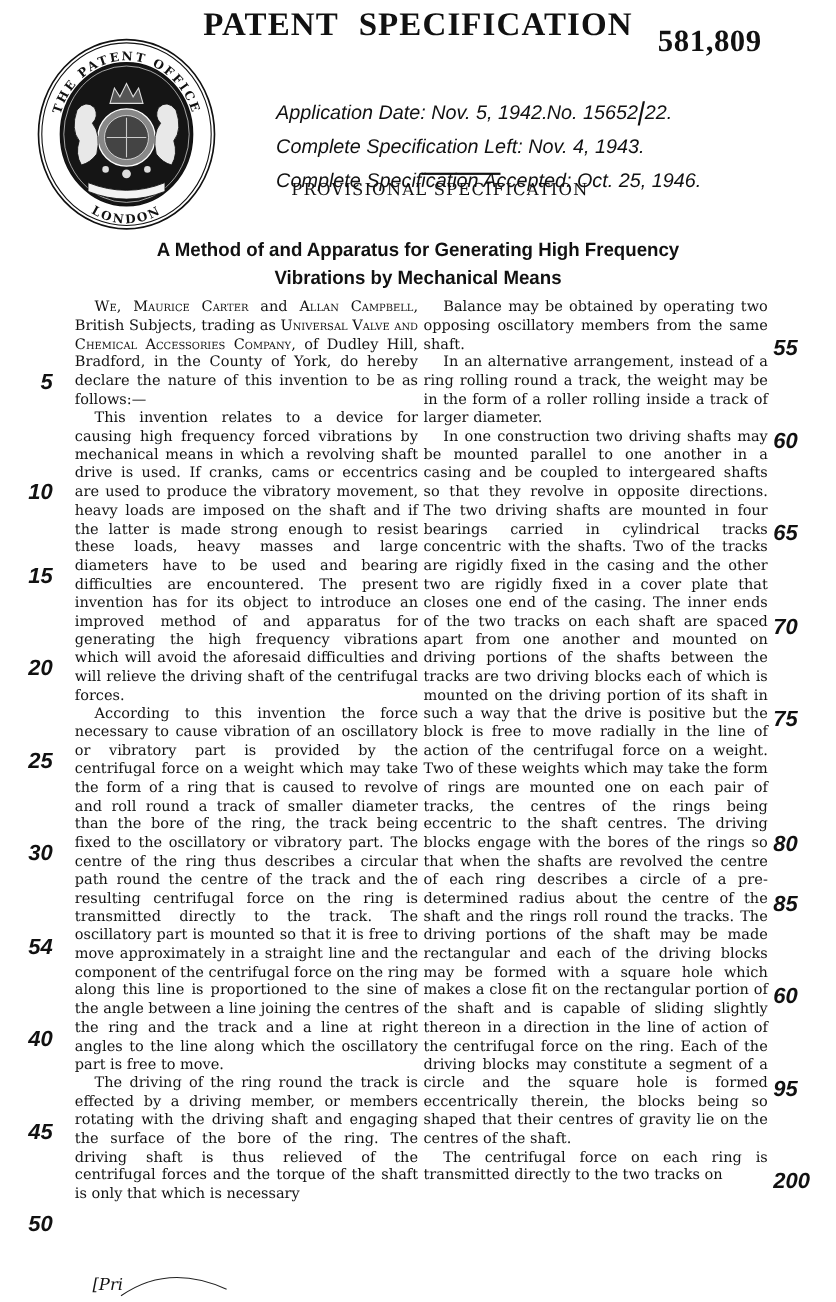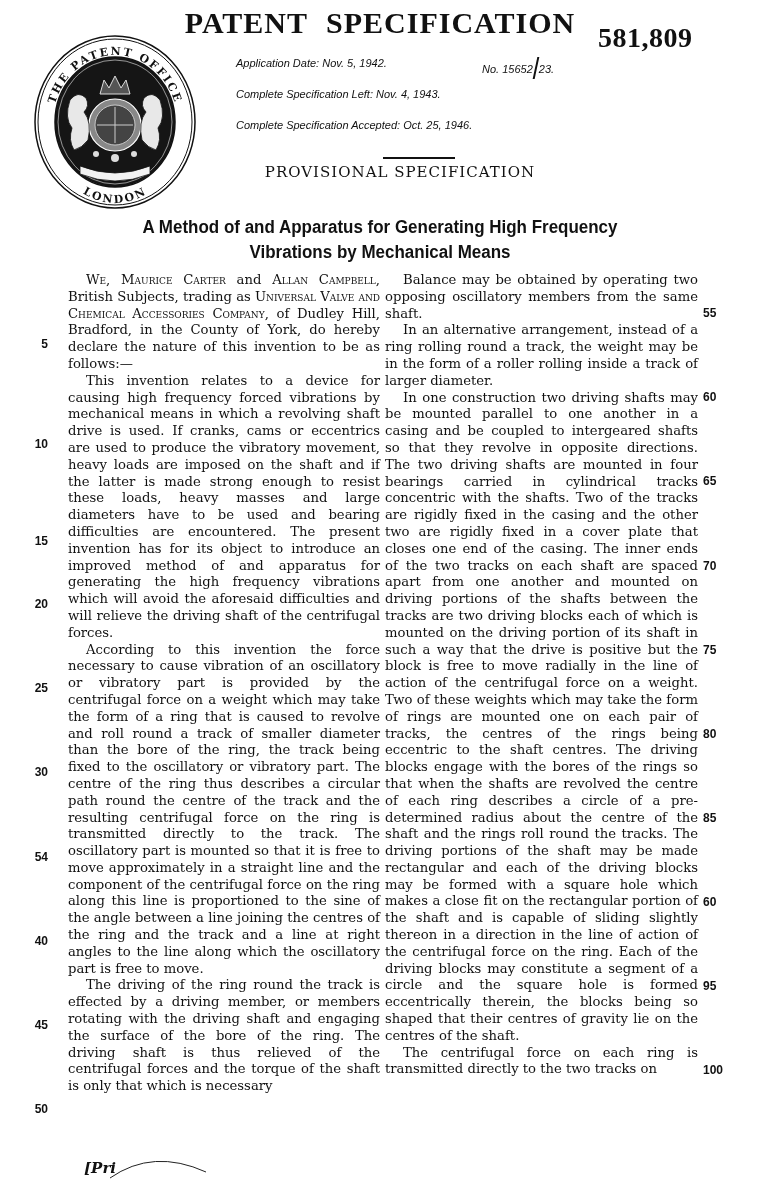--- a/index.html
+++ b/index.html
@@ -3,21 +3,21 @@
 <meta charset="utf-8">
 <style>
   html, body { margin: 0; padding: 0; background: #ffffff; }
   body { width: 760px; height: 1184px; position: relative; overflow: hidden; color: #111; font-family: "DejaVu Serif", serif; }
 
   .title { position: absolute; left: 180px; top: 6px; width: 400px; text-align: center;
            font-family: "Liberation Serif", serif; font-weight: bold; font-size: 30px; letter-spacing: 1px; }
   .title .w2 { margin-left: 18px; }
   .patno { position: absolute; left: 598px; top: 22px; font-family: "Liberation Serif", serif; font-weight: bold; font-size: 28px; letter-spacing: 0.5px; }
 
-  .meta { position: absolute; left: 236px; font-family: "Liberation Sans", sans-serif; font-style: italic; font-size: 11px; }
+  .meta { position: absolute; left: 251px; font-family: "Liberation Sans", sans-serif; font-style: italic; font-size: 18px; margin-top: 35px; }
   .meta.r1 { top: 57px; }
   .meta.r2 { top: 88px; }
   .meta.r3 { top: 119px; }
   .meta .appno { position: absolute; left: 246px; white-space: nowrap; }
   .meta .appno .slash { display: inline-block; width: 2px; height: 22px; background: #111; transform: skewX(-12deg); vertical-align: -6px; margin: 0 2px; }
 
   .rule { position: absolute; left: 383px; top: 157px; width: 72px; height: 2px; background: #111; }
 
   .prov { position: absolute; left: 150px; top: 163px; width: 500px; text-align: center;
           font-family: "DejaVu Serif", serif; font-size: 15px; letter-spacing: 1px; }
@@ -27,38 +27,38 @@
 
   .seal { position: absolute; left: 30px; top: 30px; width: 170px; height: 180px; }
 
   .col { position: absolute; top: 272px; font-family: "DejaVu Serif", serif; font-size: 13.2px; line-height: 16.8px; text-align: justify; }
   .col.left { left: 68px; width: 312px; }
   .col.right { left: 385px; width: 313px; }
   .col p { margin: 0; text-indent: 18px; }
   .col p.noindent { text-indent: 0; }
   .sc { font-variant: small-caps; }
 
-  .ln { position: absolute; font-family: "Liberation Sans", sans-serif; font-weight: bold; font-size: 12px; }
+  .ln { position: absolute; font-family: "Liberation Sans", sans-serif; font-weight: bold; font-size: 20px; font-style: italic; }
   .ln.l { left: 18px; width: 30px; text-align: right; }
   .ln.r { left: 703px; }
 
-  .footer-mark { position: absolute; left: 84px; top: 1159px; font-family: "DejaVu Serif", serif; font-weight: bold; font-style: italic; font-size: 15px; }
+  .footer-mark { position: absolute; left: 84px; top: 1159px; font-family: "DejaVu Serif", serif; font-weight: normal; font-style: italic; font-size: 15px; }
   .footer-arc { position: absolute; left: 108px; top: 1148px; width: 100px; height: 40px; }
 </style>
 </head>
 <body>
 
 <div class="title">
   <span>PATENT</span><span class="w2">SPECIFICATION</span>
 </div>
 <div class="patno">581,809</div>
 
 <div class="meta r1">
   <span>Application Date: Nov. 5, 1942.</span>
-  <span class="appno"><span>No. 15652</span><span class="slash"></span><span>23.</span></span>
+  <span class="appno"><span>No. 15652</span><span class="slash"></span><span>22.</span></span>
 </div>
 <div class="meta r2">Complete Specification Left: Nov. 4, 1943.</div>
 <div class="meta r3">Complete Specification Accepted: Oct. 25, 1946.</div>
 <div class="rule"></div>
 
 <svg class="seal" viewBox="0 0 170 180">
   <defs>
     <path id="arcTop" d="M 22 95 A 63 70 0 0 1 148 95"></path>
     <path id="arcBot" d="M 40 152 A 60 62 0 0 0 130 152"></path>
   </defs>
@@ -99,43 +99,43 @@
 
 <div class="col left">
   <p><span class="sc">We, Maurice Carter</span><span> and </span><span class="sc">Allan Campbell</span><span>, British Subjects, trading as </span><span class="sc">Universal Valve and Chemical Accessories Company</span><span>, of Dudley Hill, Bradford, in the County of York, do hereby declare the nature of this invention to be as follows:—</span></p>
   <p>This invention relates to a device for causing high frequency forced vibrations by mechanical means in which a revolving shaft drive is used. If cranks, cams or eccentrics are used to produce the vibratory movement, heavy loads are imposed on the shaft and if the latter is made strong enough to resist these loads, heavy masses and large diameters have to be used and bearing difficulties are encountered. The present invention has for its object to introduce an improved method of and apparatus for generating the high frequency vibrations which will avoid the aforesaid difficulties and will relieve the driving shaft of the centrifugal forces.</p>
   <p>According to this invention the force necessary to cause vibration of an oscillatory or vibratory part is provided by the centrifugal force on a weight which may take the form of a ring that is caused to revolve and roll round a track of smaller diameter than the bore of the ring, the track being fixed to the oscillatory or vibratory part. The centre of the ring thus describes a circular path round the centre of the track and the resulting centrifugal force on the ring is transmitted directly to the track. The oscillatory part is mounted so that it is free to move approximately in a straight line and the component of the centrifugal force on the ring along this line is proportioned to the sine of the angle between a line joining the centres of the ring and the track and a line at right angles to the line along which the oscillatory part is free to move.</p>
   <p>The driving of the ring round the track is effected by a driving member, or members rotating with the driving shaft and engaging the surface of the bore of the ring. The driving shaft is thus relieved of the centrifugal forces and the torque of the shaft is only that which is necessary</p>
 </div>
 
 <div class="ln l" style="top:337px">5</div>
 <div class="ln l" style="top:437px">10</div>
-<div class="ln l" style="top:534px">15</div>
+<div class="ln l" style="top:513px">15</div>
 <div class="ln l" style="top:597px">20</div>
 <div class="ln l" style="top:681px">25</div>
 <div class="ln l" style="top:765px">30</div>
 <div class="ln l" style="top:850px">54</div>
 <div class="ln l" style="top:934px">40</div>
 <div class="ln l" style="top:1018px">45</div>
 <div class="ln l" style="top:1102px">50</div>
 
 <div class="col right">
   <p>Balance may be obtained by operating two opposing oscillatory members from the same shaft.</p>
   <p>In an alternative arrangement, instead of a ring rolling round a track, the weight may be in the form of a roller rolling inside a track of larger diameter.</p>
   <p>In one construction two driving shafts may be mounted parallel to one another in a casing and be coupled to intergeared shafts so that they revolve in opposite directions. The two driving shafts are mounted in four bearings carried in cylindrical tracks concentric with the shafts. Two of the tracks are rigidly fixed in the casing and the other two are rigidly fixed in a cover plate that closes one end of the casing. The inner ends of the two tracks on each shaft are spaced apart from one another and mounted on driving portions of the shafts between the tracks are two driving blocks each of which is mounted on the driving portion of its shaft in such a way that the drive is positive but the block is free to move radially in the line of action of the centrifugal force on a weight. Two of these weights which may take the form of rings are mounted one on each pair of tracks, the centres of the rings being eccentric to the shaft centres. The driving blocks engage with the bores of the rings so that when the shafts are revolved the centre of each ring describes a circle of a pre-determined radius about the centre of the shaft and the rings roll round the tracks. The driving portions of the shaft may be made rectangular and each of the driving blocks may be formed with a square hole which makes a close fit on the rectangular portion of the shaft and is capable of sliding slightly thereon in a direction in the line of action of the centrifugal force on the ring. Each of the driving blocks may constitute a segment of a circle and the square hole is formed eccentrically therein, the blocks being so shaped that their centres of gravity lie on the centres of the shaft.</p>
   <p>The centrifugal force on each ring is transmitted directly to the two tracks on</p>
 </div>
 
 <div class="ln r" style="top:306px">55</div>
 <div class="ln r" style="top:390px">60</div>
 <div class="ln r" style="top:474px">65</div>
 <div class="ln r" style="top:559px">70</div>
 <div class="ln r" style="top:643px">75</div>
-<div class="ln r" style="top:727px">80</div>
+<div class="ln r" style="top:757px">80</div>
 <div class="ln r" style="top:811px">85</div>
 <div class="ln r" style="top:895px">60</div>
 <div class="ln r" style="top:979px">95</div>
-<div class="ln r" style="top:1063px">100</div>
+<div class="ln r" style="top:1063px">200</div>
 
 <div class="footer-mark">[Pri</div>
 <svg class="footer-arc" viewBox="0 0 100 40">
   <path d="M2 30 Q45 0 98 24" fill="none" stroke="#222" stroke-width="1"></path>
 </svg>
 
 </body></html>

